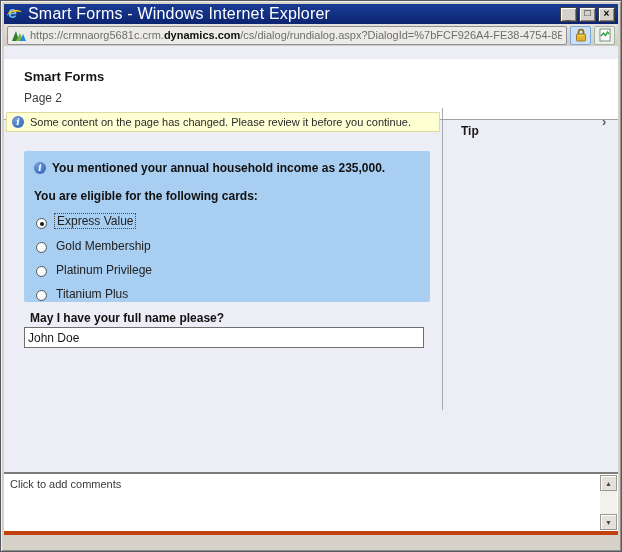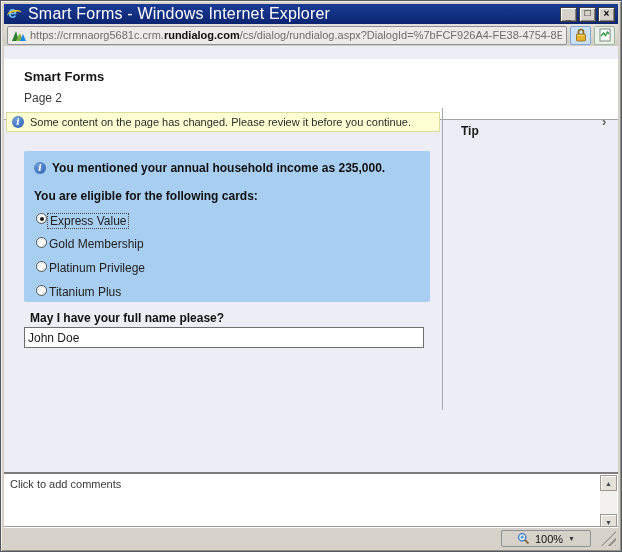--- a/index.html
+++ b/index.html
@@ -77,21 +77,21 @@
   .tip-title { position:absolute; left:457px; top:16px; font-size:12px; font-weight:bold; color:#1A1A1A; }
   .tip-chevron { position:absolute; left:598px; top:6px; font-size:13px; font-weight:bold; color:#5A5A5A; cursor:default; }
   
   .bluebox {
     position:absolute; left:20px; top:43px; width:406px; height:151px;
     background:#A8CEF2; border-radius:2px; padding:10px 10px 0 10px;
   }
   .income-line { display:flex; align-items:center; gap:6px; margin-bottom:14px; }
   .income-line .txt { font-size:12px; font-weight:bold; color:#111; }
   .eligible-line { font-size:12px; font-weight:bold; color:#111; margin-bottom:10px; }
-  .option-row { display:flex; align-items:flex-start; height:16px; margin:4px 0 8px 2px; }
+  .option-row { display:flex; align-items:flex-end; gap:7px; height:16px; margin:4px 0 8px 2px; }
   .radio {
     width:11px; height:11px; border-radius:50%; border:1px solid #58595B;
     background:radial-gradient(circle at 35% 30%, #FFFFFF 55%, #CFCFCF);
     position:relative; flex:0 0 auto;
   }
   .radio.selected::after {
     content:""; position:absolute; left:2.5px; top:2.5px; width:4px; height:4px;
     border-radius:50%; background:#1A1A1A;
   }
   .option-label { font-size:12px; color:#222; padding:0 2px; }
@@ -166,21 +166,21 @@
     </div>
   </div>
 
   <div class="addressbar">
     <div class="url-field">
       <svg class="crm-favicon" viewBox="0 0 14 12">
         <polygon points="0,12 4,2 7,12" fill="#2E7D32"></polygon>
         <polygon points="4,12 8,4 11,12" fill="#7CB342"></polygon>
         <polygon points="8,12 11,5 14,12" fill="#1E88E5"></polygon>
       </svg>
-      <span class="url-text"><span>https://crmnaorg5681c.crm.</span><span class="domain">rundialog.com</span><span>/cs/dialog/rundialog.aspx?DialogId=%7bFCF926A4-FE38-4754-8EF2-9</span></span>
+      <span class="url-text"><span>https://crmnaorg5681c.crm.</span><span class="domain">dynamics.com</span><span>/cs/dialog/rundialog.aspx?DialogId=%7bFCF926A4-FE38-4754-8EF2-9</span></span>
     </div>
     <div class="addr-btn">
       <svg width="12" height="14" viewBox="0 0 12 14">
         <path d="M3.5 6 V4 a2.5 2.5 0 0 1 5 0 V6" fill="none" stroke="#8A6A14" stroke-width="1.6"></path>
         <rect x="1.5" y="6" width="9" height="7" rx="1" fill="#E3B32B" stroke="#8A6A14" stroke-width="0.8"></rect>
         <rect x="2.6" y="7" width="6.8" height="1.1" fill="#F4D262"></rect>
       </svg>
     </div>
     <div class="addr-btn page">
       <svg width="12" height="14" viewBox="0 0 12 14">
@@ -247,27 +247,14 @@
       <div class="btnbar">
         
         
         
         
         
       </div>
     </div>
   </div>
 
-  <div class="statusbar">
-    <div class="zoom-ctrl">
-      <svg width="13" height="13" viewBox="0 0 13 13">
-        <circle cx="5.2" cy="5.2" r="3.6" fill="#EAF3FC" stroke="#3A78C2" stroke-width="1.3"></circle>
-        <line x1="5.2" y1="3.6" x2="5.2" y2="6.8" stroke="#3A78C2" stroke-width="1"></line>
-        <line x1="3.6" y1="5.2" x2="6.8" y2="5.2" stroke="#3A78C2" stroke-width="1"></line>
-        <line x1="8" y1="8" x2="11.5" y2="11.5" stroke="#8A6A3A" stroke-width="1.8"></line>
-      </svg>
-      <span class="zoom-label">100%</span>
-      <span class="zoom-caret">▼</span>
-    </div>
-    <div class="resize-grip"></div>
-  </div>
 
 </div>
 
 </body></html>

